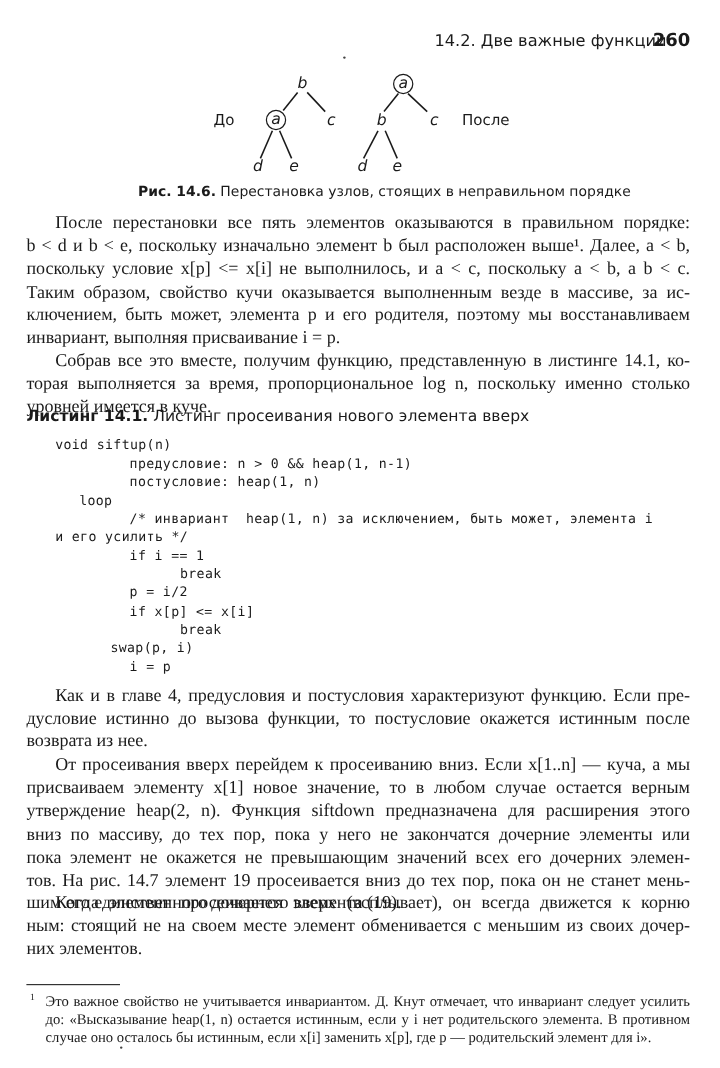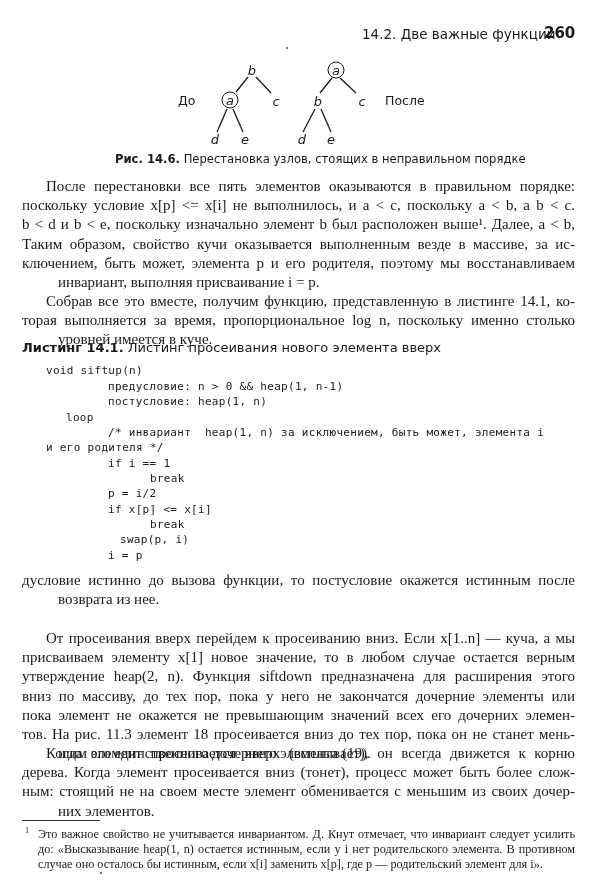--- a/index.html
+++ b/index.html
@@ -16,21 +16,21 @@
   .node { position:absolute; font-family:"DejaVu Sans", sans-serif; font-style:italic; font-size:13px; transform:translate(-50%,-50%); line-height:1; }
   .circled { width:17px; height:17px; border:1.4px solid #1a1a1a; border-radius:50%; display:flex; align-items:center; justify-content:center; box-sizing:border-box; }
   .fig-label { position:absolute; font-family:"DejaVu Sans", sans-serif; font-size:12.5px; transform:translateY(-50%); }
   #figure svg { position:absolute; left:0; top:0; }
   #figure-caption { position:absolute; top:152px; left:115px; font-size:11.6px; white-space:nowrap;text-align:center; }
   #figure-caption b { font-weight:bold; }
 
   
   .para { position:absolute; left:22px; width:553px; font-size:15px; line-height:19.2px; text-align:justify; }
   .line { display:block; text-align:justify; text-align-last:justify; height:19.2px; white-space:nowrap; }
-  .line.last { text-align-last:left;margin-left:36px; }
+  .line.last { text-align-last:left; }
   .indent { padding-left:24px; }
 
   
   #listing-title { position:absolute; top:340px; left:22px; font-size:13px; white-space:nowrap; }
   #listing-title b { font-weight:bold; }
   .code-line { position:absolute; font-family:"DejaVu Sans Mono", monospace; font-size:11px; white-space:pre; letter-spacing:0.3px; }
 
   
   #footnote-rule { position:absolute; left:22px; top:820px; width:78px; height:1px; background:#333; }
   #footnote-mark { position:absolute; left:25px; top:826px; font-size:8px; }
@@ -79,69 +79,69 @@
   <span class="node" style="left:302px;top:89px;">d</span>
   <span class="node" style="left:331px;top:89px;">e</span>
 
   <span class="fig-label" style="left:385px;top:50px;">После</span>
 </div>
 
 <div id="figure-caption" class="sans"><b>Рис. 14.6.</b><span> Перестановка узлов, стоящих в неправильном порядке</span></div>
 
 <div class="para serif" style="top:177px;">
   <span class="line indent">После перестановки все пять элементов оказываются в правильном порядке:</span>
+  <span class="line">b &lt; d и b &lt; e, поскольку изначально элемент b был расположен выше¹. Далее, a &lt; b,</span>
   <span class="line">поскольку условие x[p] &lt;= x[i] не выполнилось, и a &lt; c, поскольку a &lt; b, а b &lt; c.</span>
-  <span class="line">b &lt; d и b &lt; e, поскольку изначально элемент b был расположен выше¹. Далее, a &lt; b,</span>
   <span class="line">Таким образом, свойство кучи оказывается выполненным везде в массиве, за ис-</span>
   <span class="line">ключением, быть может, элемента p и его родителя, поэтому мы восстанавливаем</span>
   <span class="line last">инвариант, выполняя присваивание i = p.</span>
 </div>
 
 <div class="para serif" style="top:292px;">
   <span class="line indent">Собрав все это вместе, получим функцию, представленную в листинге 14.1, ко-</span>
   <span class="line">торая выполняется за время, пропорциональное  log n, поскольку именно столько</span>
   <span class="line last">уровней имеется в куче.</span>
 </div>
 
 <div id="listing-title" class="sans"><b>Листинг 14.1.</b><span> Листинг просеивания нового элемента вверх</span></div>
 
 <div>
   <div class="code-line" style="left:46px;top:364px;text-align:center;">void siftup(n)</div>
   <div class="code-line" style="left:108px;top:380px;">предусловие: n &gt; 0 &amp;&amp; heap(1, n-1)</div>
   <div class="code-line" style="left:108px;top:395px;">постусловие: heap(1, n)</div>
   <div class="code-line" style="left:66px;top:411px;">loop</div>
   <div class="code-line" style="left:108px;top:426px;">/* инвариант  heap(1, n) за исключением, быть может, элемента i</div>
-  <div class="code-line" style="left:46px;top:441px;">и его родителя */</div>
+  <div class="code-line" style="left:46px;top:441px;">и его усилить */</div>
   <div class="code-line" style="left:108px;top:457px;">if i == 1</div>
   <div class="code-line" style="left:150px;top:472px;">break</div>
   <div class="code-line" style="left:108px;top:487px;">p = i/2</div>
   <div class="code-line" style="left:108px;top:503px;">if x[p] &lt;= x[i]</div>
   <div class="code-line" style="left:150px;top:518px;">break</div>
-  <div class="code-line" style="left:120px;top:533px;">swap(p, i)</div>
+  <div class="code-line" style="left:92px;top:533px;">swap(p, i)</div>
   <div class="code-line" style="left:108px;top:549px;">i = p</div>
 </div>
 
 <div class="para serif" style="top:571px;">
+  <span class="line indent">Как и в главе 4, предусловия и постусловия характеризуют функцию. Если пре-</span>
   <span class="line">дусловие истинно до вызова функции, то постусловие окажется истинным после</span>
   <span class="line last">возврата из нее.</span>
 </div>
 
 <div class="para serif" style="top:629px;">
   <span class="line indent">От просеивания вверх перейдем к просеиванию вниз. Если x[1..n] — куча, а мы</span>
   <span class="line">присваиваем элементу x[1] новое значение, то в любом случае остается верным</span>
   <span class="line">утверждение heap(2, n). Функция siftdown предназначена для расширения этого</span>
   <span class="line">вниз по массиву, до тех пор, пока у него не закончатся дочерние элементы или</span>
   <span class="line">пока элемент не окажется не превышающим значений всех его дочерних элемен-</span>
-  <span class="line">тов. На рис. 11.3 элемент 18 просеивается вниз до тех пор, пока он не станет мень-</span>
+  <span class="line">тов. На рис. 14.7 элемент 19 просеивается вниз до тех пор, пока он не станет мень-</span>
   <span class="line last">шим его единственного дочернего элемента (19).</span>
 </div>
 
 <div class="para serif" style="top:744px;">
   <span class="line indent">Когда элемент просеивается вверх (всплывает), он всегда движется к корню</span>
-  <span class="line">дерева. Когда элемент просеивается вниз (тонет), процесс может быть более слож-</span>
   <span class="line">ным: стоящий не на своем месте элемент обменивается с меньшим из своих дочер-</span>
   <span class="line last">них элементов.</span>
 </div>
 
 <div id="footnote-rule"></div>
 <div id="footnote-mark" class="serif">1</div>
 <div class="fn-line serif" style="top:827px;">Это важное свойство не учитывается инвариантом. Д. Кнут отмечает, что инвариант следует усилить</div>
 <div class="fn-line serif" style="top:842px;">до: «Высказывание heap(1, n) остается истинным, если у i нет родительского элемента. В противном</div>
 <div class="fn-line serif last" style="top:857px;">случае оно осталось бы истинным, если x[i] заменить x[p], где p — родительский элемент для i».</div>
 <div class="dot" style="left:100px;top:872px;"></div>

